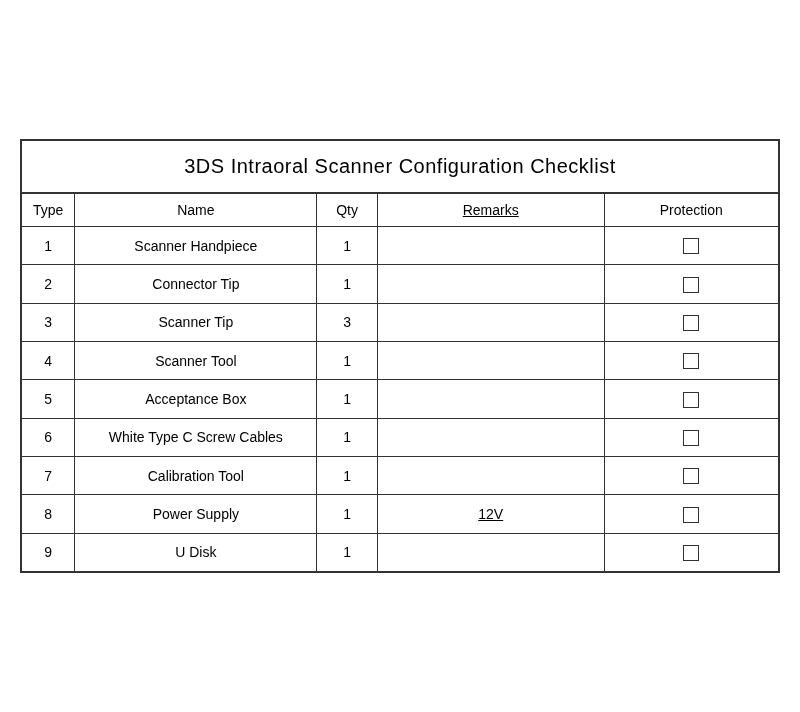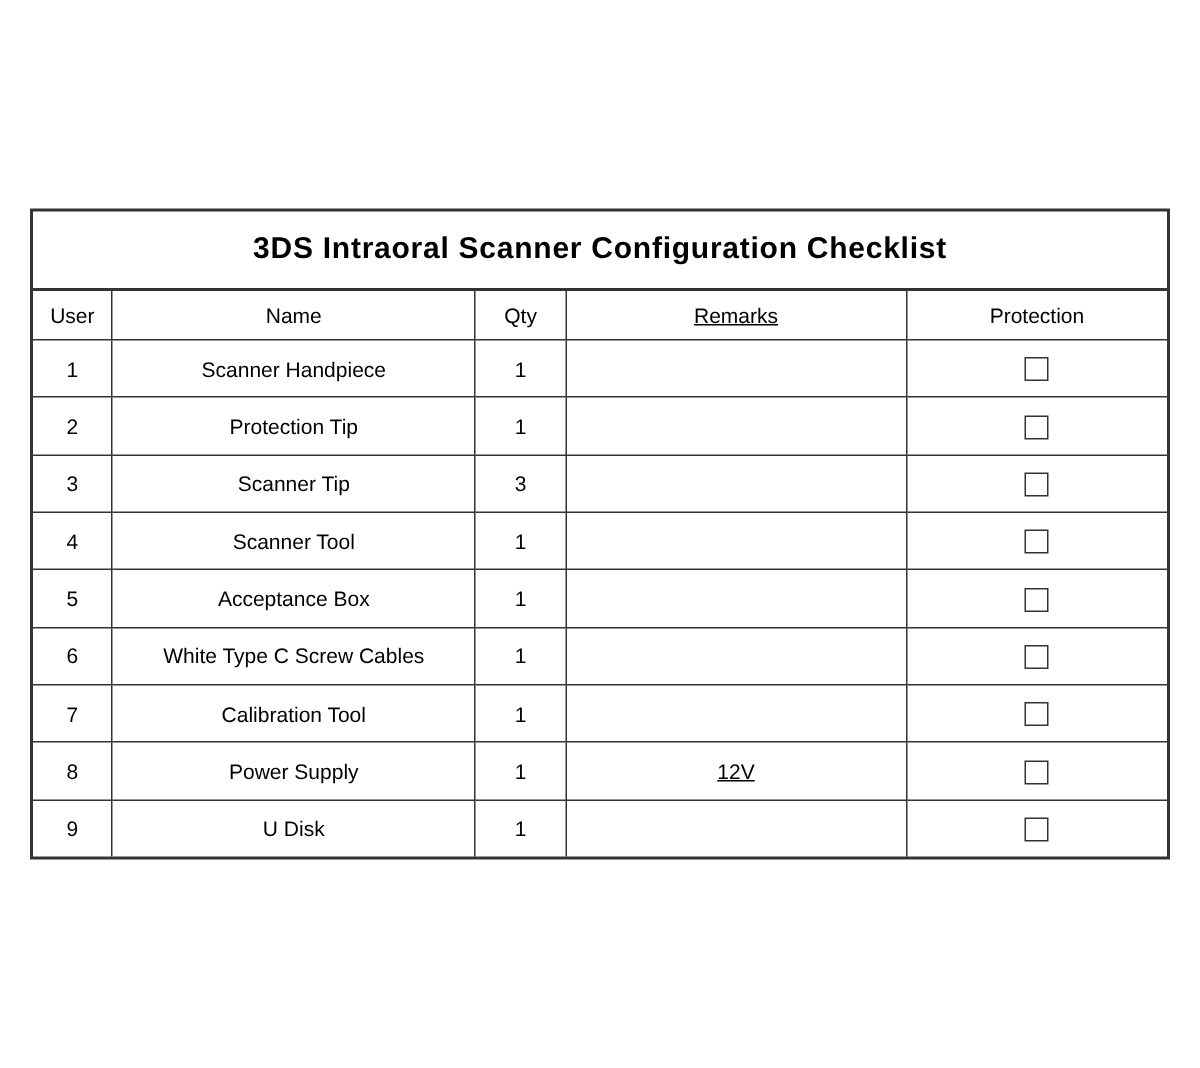--- a/index.html
+++ b/index.html
@@ -17,21 +17,21 @@
     }
     .checklist-container {
       border: 2px solid #333;
       width: 760px;
       margin: 20px auto;
     }
     .checklist-title {
       text-align: center;
       padding: 14px 10px;
       font-size: 20px;
-      font-weight: bold;
+      font-weight: normal;
       border-bottom: 2px solid #333;
       letter-spacing: 0.5px;
     }
     table {
       width: 100%;
       border-collapse: collapse;
     }
     thead tr th {
       border-bottom: 1px solid #333;
       border-right: 1px solid #333;
@@ -64,38 +64,38 @@
     .col-acceptance { width: 23%; }
   </style>
 </head>
 <body>
 
 <div class="checklist-container">
   <div class="checklist-title">3DS Intraoral Scanner Configuration Checklist</div>
   <table>
     <thead>
       <tr>
-        <th class="col-order">User</th>
+        <th class="col-order">Type</th>
         <th class="col-name">Name</th>
         <th class="col-qty">Qty</th>
         <th class="col-remarks">Remarks</th>
         <th class="col-acceptance">Protection</th>
       </tr>
     </thead>
     <tbody id="table-body">
     <tr>
           <td class="col-order">1</td>
           <td class="col-name">Scanner Handpiece</td>
           <td class="col-qty">1</td>
           <td class="col-remarks"></td>
           <td class="col-acceptance"><input type="checkbox" style="width: 16px; height: 16px; cursor: pointer; appearance: none; border: 1.5px solid rgb(51, 51, 51); display: inline-block; vertical-align: middle;"></td>
         </tr>
         <tr>
           <td class="col-order">2</td>
-          <td class="col-name">Protection Tip</td>
+          <td class="col-name">Connector Tip</td>
           <td class="col-qty">1</td>
           <td class="col-remarks"></td>
           <td class="col-acceptance"><input type="checkbox" style="width: 16px; height: 16px; cursor: pointer; appearance: none; border: 1.5px solid rgb(51, 51, 51); display: inline-block; vertical-align: middle;"></td>
         </tr>
         <tr>
           <td class="col-order">3</td>
           <td class="col-name">Scanner Tip</td>
           <td class="col-qty">3</td>
           <td class="col-remarks"></td>
           <td class="col-acceptance"><input type="checkbox" style="width: 16px; height: 16px; cursor: pointer; appearance: none; border: 1.5px solid rgb(51, 51, 51); display: inline-block; vertical-align: middle;"></td>

